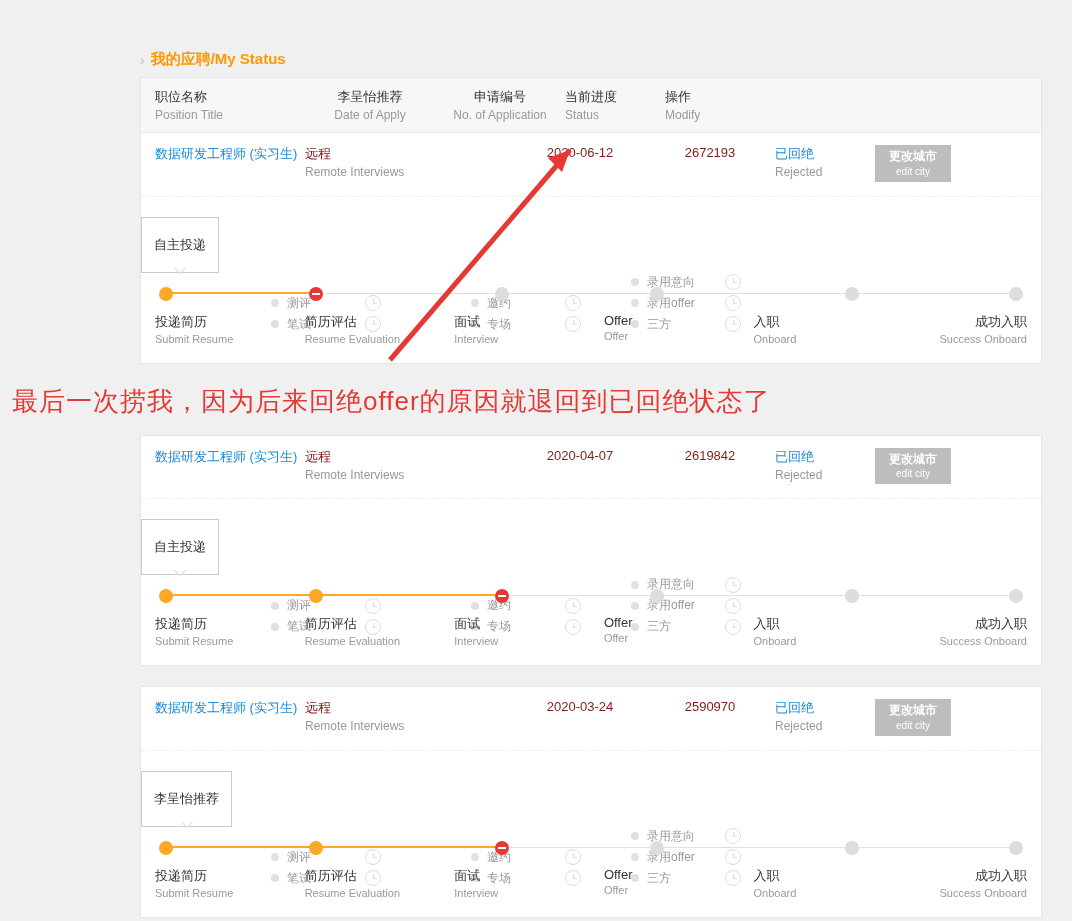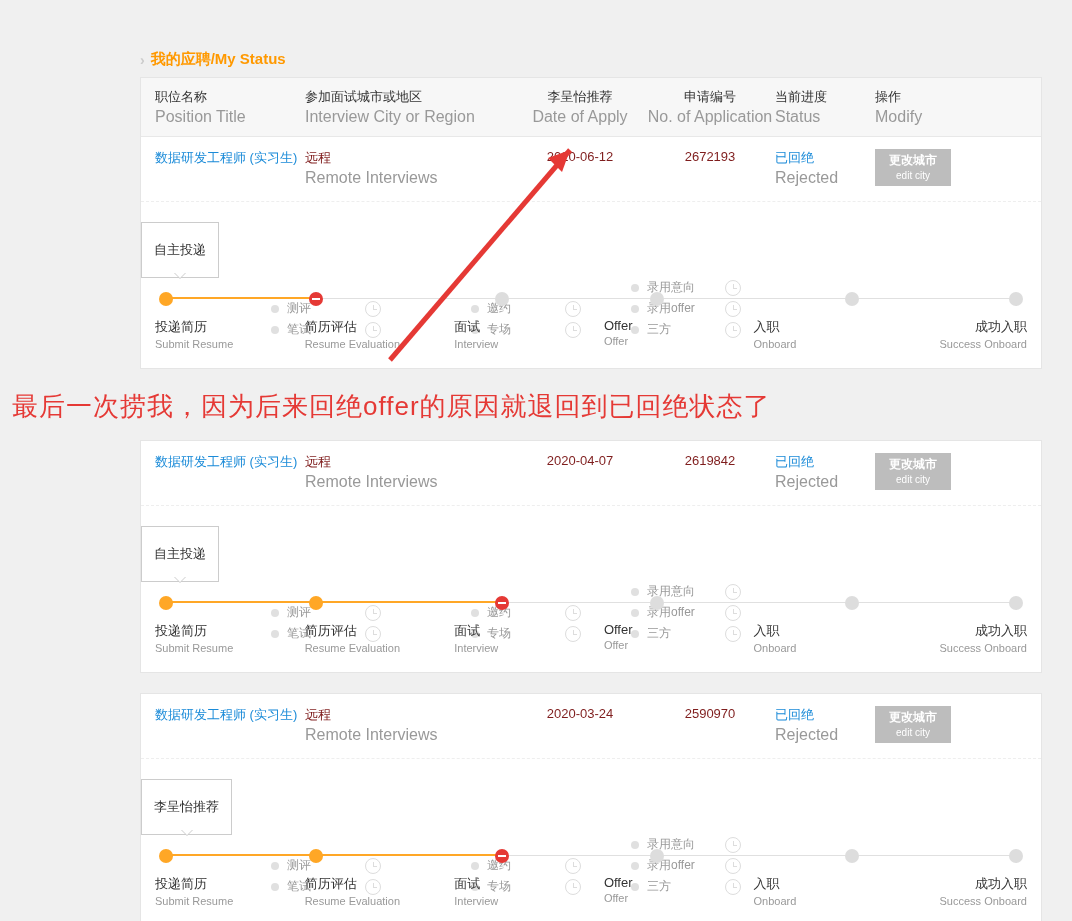--- a/index.html
+++ b/index.html
@@ -41,21 +41,21 @@
     padding: 12px 14px 14px 14px;
     align-items: flex-start;
   }
   .col-title { width: 150px; }
   .col-city  { width: 210px; }
   .col-date  { width: 130px; text-align: center;}
   .col-no    { width: 130px; text-align: center;}
   .col-status{ width: 100px; }
   .col-op    { width: 100px; }
   .cell-cn { color:#7f1d1d; font-size:13px; }
-  .cell-en { color:#999; font-size:16px; margin-top:2px; }
+  .cell-en { color:#999; font-size:12px; margin-top:2px; }
   .thead .cell-cn { color:#333; font-size:13px;}
   .thead .cell-en { color:#999; }
 
   .link-blue { color:#1b8bd8; font-size:13px; }
 
   .gray-btn {
     background:#bdbdbd;
     color:#fff;
     font-size:12px;
     text-align:center;
@@ -174,24 +174,20 @@
   <span class="chev">›</span>
   <span>我的应聘/My Status</span>
 </div>
 
 <div class="card">
   <div class="thead">
     <div class="col-title">
       <div class="cell-cn">职位名称</div>
       <div class="cell-en">Position Title</div>
     </div>
-    <div class="col-city">
-      <div class="cell-cn">参加面试城市或地区</div>
-      <div class="cell-en">Interview City or Region</div>
-    </div>
     <div class="col-date">
       <div class="cell-cn">李呈怡推荐</div>
       <div class="cell-en">Date of Apply</div>
     </div>
     <div class="col-no">
       <div class="cell-cn">申请编号</div>
       <div class="cell-en">No. of Application</div>
     </div>
     <div class="col-status">
       <div class="cell-cn">当前进度</div>

